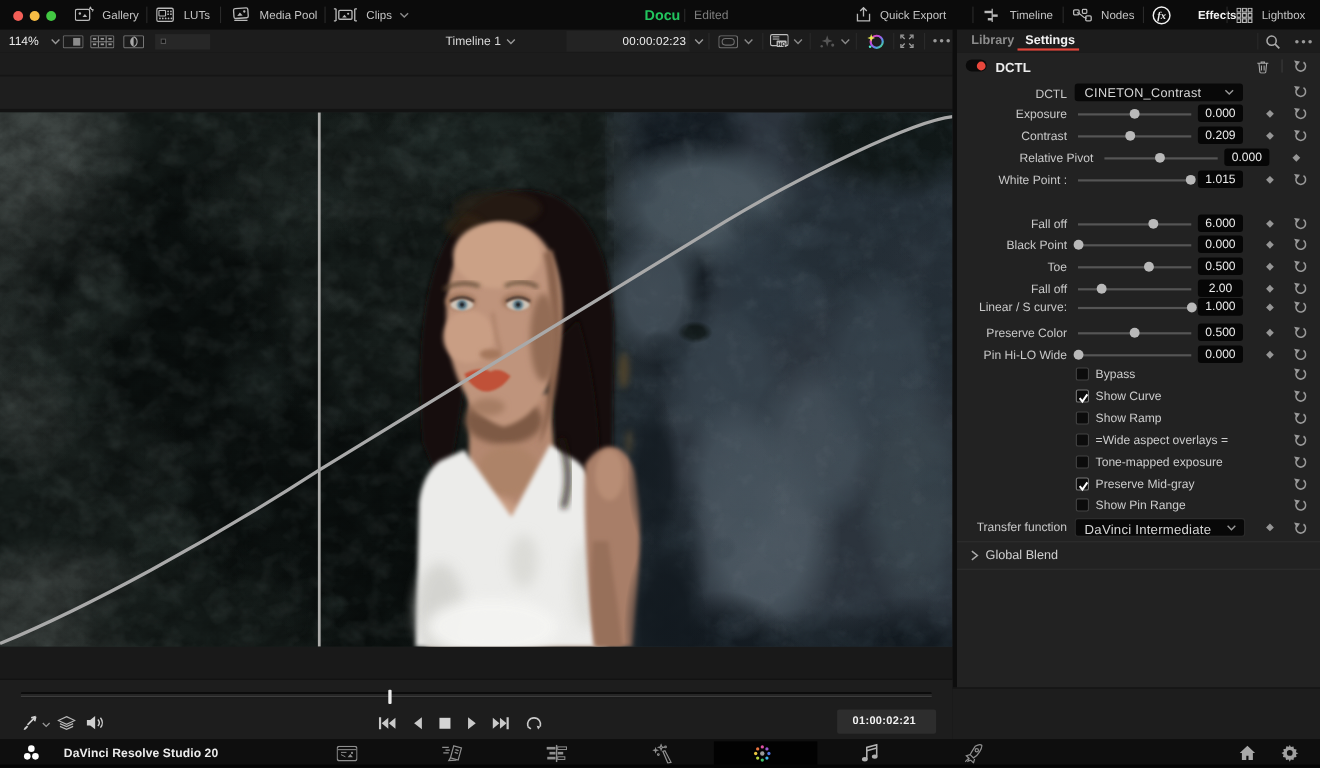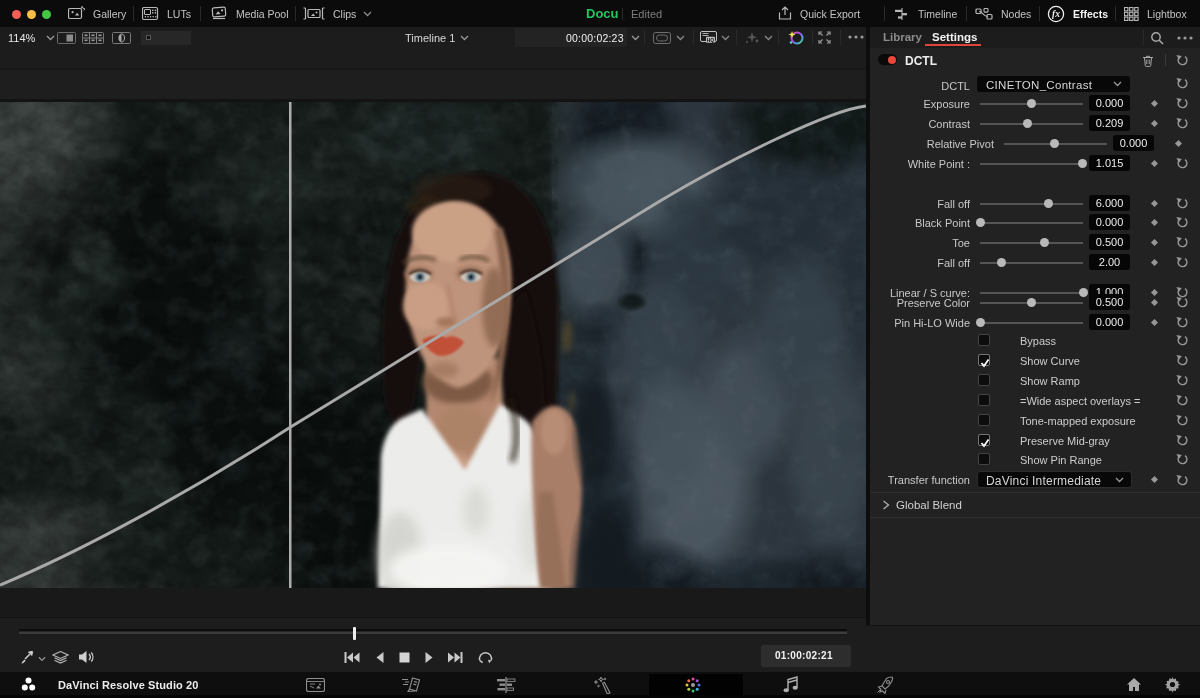--- a/index.html
+++ b/index.html
@@ -29,21 +29,21 @@
 .plabel { position:absolute; right:230px; top:4px; color:#c8c8c8; font-size:11px; white-space:nowrap; }
 .ptrack { position:absolute; left:110px; top:9px; width:103px; height:2px; background:#555; }
 .pknob { position:absolute; top:5px; width:9px; height:9px; border-radius:50%; background:#b9b9b9; }
 .pval { position:absolute; left:219px; top:1px; width:41px; height:16px; background:#060606;
   border-radius:3px; color:#ececec; font-size:11px; text-align:center; line-height:16px; }
 .pdiamond { position:absolute; left:282px; top:7px; width:5px; height:5px; background:#969696;
   transform:rotate(45deg); }
 .preset { position:absolute; left:305px; top:3px; }
 .pcheck { position:absolute; left:108px; top:3px; width:12px; height:12px; background:#0c0c0c;
   border:1px solid #434343; border-radius:2px; }
-.pchecklbl { position:absolute; left:126px; top:4px; color:#cccccc; font-size:11px;margin-left:24px; }
+.pchecklbl { position:absolute; left:126px; top:4px; color:#cccccc; font-size:11px; }
 
 #transport { position:absolute; left:0; top:617px; width:866px; height:55px; background:#1d1d1d; border-top:1px solid #111; }
 #rightstrip { position:absolute; left:866px; top:625px; width:334px; height:47px; background:#1d1d1d; border-top:1px solid #131313; }
 
 #footer { position:absolute; left:0; top:672px; width:1200px; height:26px; background:#0e0e0e; }
 #footer .darkbox { position:absolute; left:649px; top:2px; width:94px; height:24px; background:#020202; }
 </style>
 </head>
 <body>
 <div id="app">
@@ -127,21 +127,21 @@
   <div class="tbtn" style="left:975px;">
     <svg width="18" height="14" viewBox="0 0 18 14">
           <path d="M4 4.5 C8 4.5 8 9.5 13 9.5" fill="none" stroke="#b9b9b9" stroke-width="1.1"></path>
           <rect x="1" y="2" width="5" height="4.5" rx="1" fill="none" stroke="#b9b9b9" stroke-width="1.2"></rect>
           <rect x="12" y="7.5" width="5" height="4.5" rx="1" fill="none" stroke="#b9b9b9" stroke-width="1.2"></rect>
           <rect x="9" y="1.5" width="4" height="3.6" rx="0.8" fill="none" stroke="#b9b9b9" stroke-width="1.1"></rect>
         </svg>
     <span>Nodes</span>
       </div>
   <div class="vsep" style="left:1039px;"></div>
-  <div class="tbtn" style="left:1047px;color:#f5f5f5;font-weight:bold;">
+  <div class="tbtn" style="left:1047px;color:#f5f5f5;font-weight:bold;gap:16px;">
     <svg width="18" height="18" viewBox="0 0 18 18">
           <circle cx="9" cy="9" r="7.6" fill="none" stroke="#f0f0f0" stroke-width="1.3"></circle>
           <text x="9" y="12.4" font-size="9.5" font-style="italic" font-weight="bold" fill="#f0f0f0" text-anchor="middle" font-family="Liberation Serif,serif">fx</text>
         </svg>
     <span>Effects</span>
       </div>
   <div class="vsep" style="left:1115px;"></div>
   <div class="tbtn" style="left:1124px;">
     <svg width="15" height="14" viewBox="0 0 15 14">
           <g fill="none" stroke="#b9b9b9" stroke-width="1.1">
@@ -646,21 +646,21 @@
 <div class="prow" style="top:205.2px;">
 <div class="plabel">Fall off</div>
 <div class="ptrack"></div>
 <div class="pknob" style="left:126.5px;"></div>
 <div class="pval">2.00</div>
 <div class="pdiamond"></div>
 <svg class="preset" width="13" height="13" viewBox="0 0 13 13">
           <use href="#rst"></use>
         </svg>
 </div>
-<div class="prow" style="top:235px;padding-left:28px;">
+<div class="prow" style="top:222px;padding-left:28px;">
 <div class="plabel">Linear / S curve:</div>
 <div class="ptrack"></div>
 <div class="pknob" style="left:208.5px;"></div>
 <div class="pval">1.000</div>
 <div class="pdiamond"></div>
 <svg class="preset" width="13" height="13" viewBox="0 0 13 13">
           <use href="#rst"></use>
         </svg>
 </div>
 <div class="prow" style="top:245.0px;">

